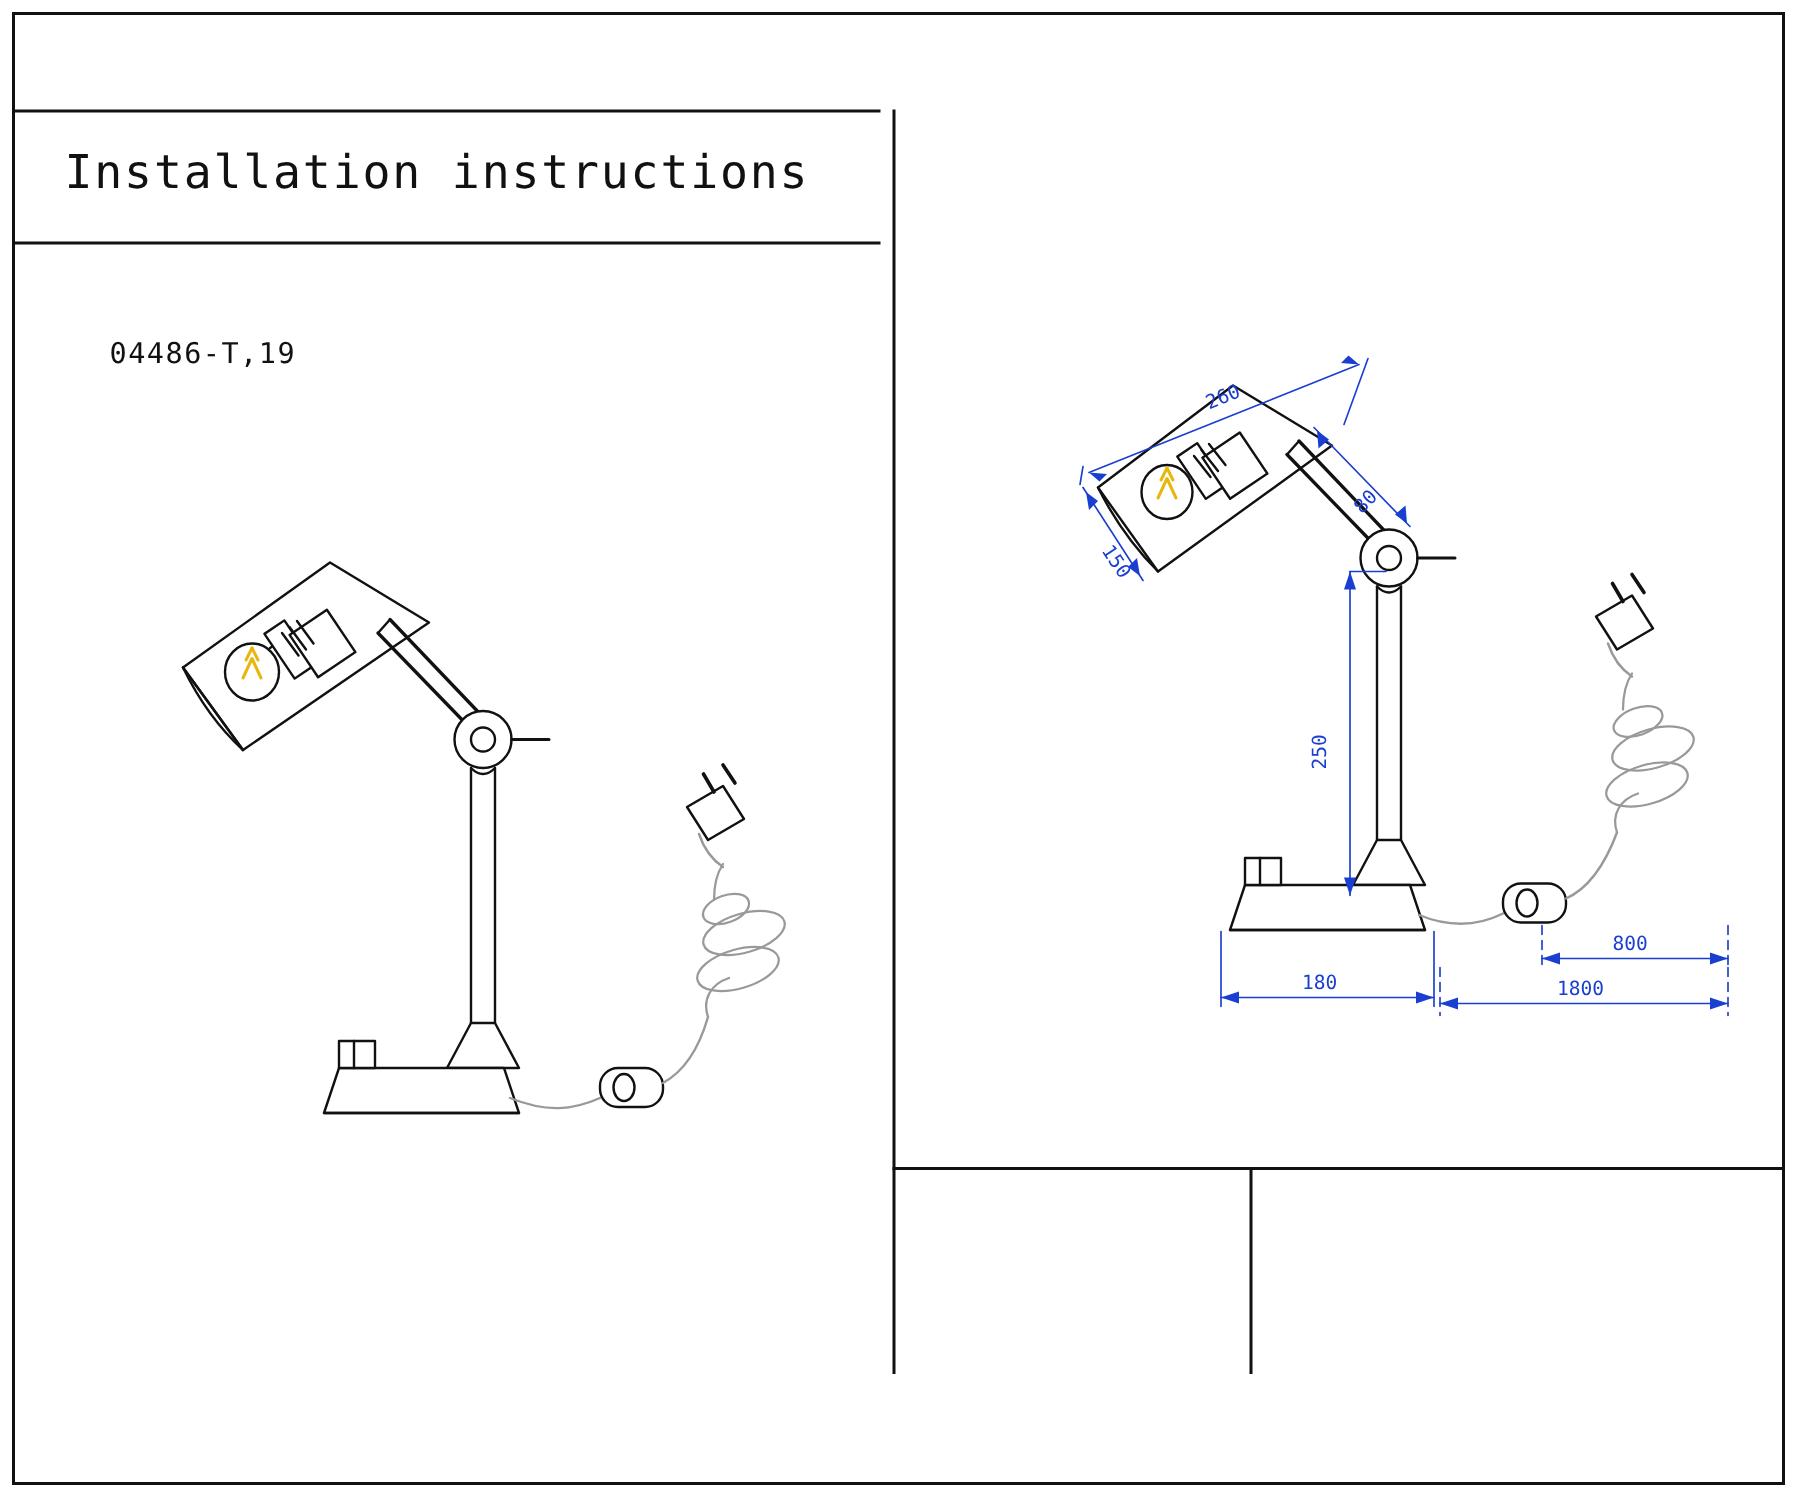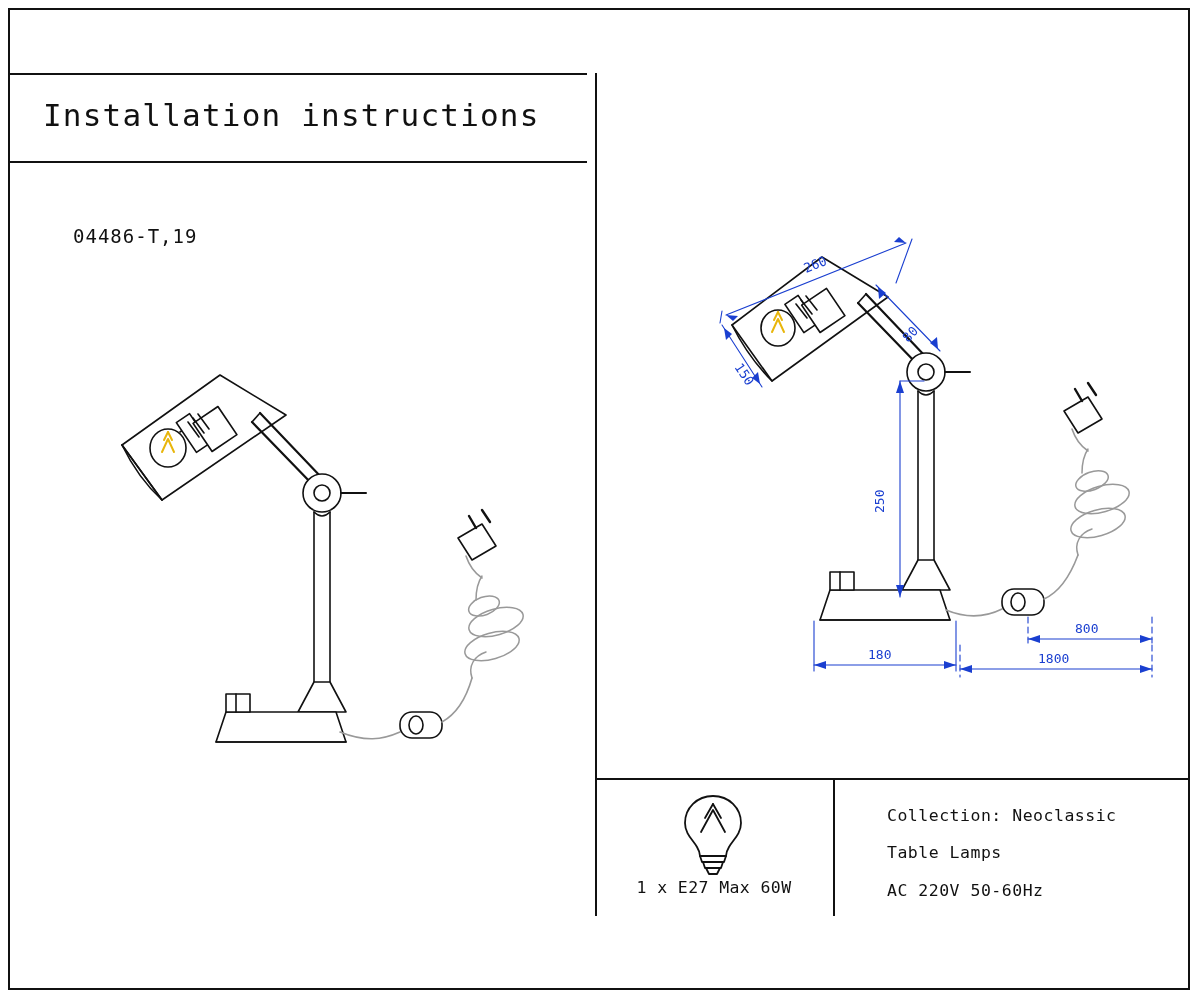--- a/index.html
+++ b/index.html
@@ -331,35 +331,16 @@
         <text x="184" y="298" transform="rotate(-90 184 298)">250</text>
         <text x="168" y="444">180</text>
         <text x="375" y="418">800</text>
         <text x="338" y="448">1800</text>
       </g>
     </svg>
   </div>
 
   <div class="bottom-row">
     <div class="h-divider"></div>
-    <div class="bulb-box">
-      <div style="position:absolute; left:78px; top:8px;">
-        <svg width="80" height="88" viewBox="0 0 80 88" fill="none" stroke="#111" stroke-width="1.8" stroke-linejoin="round" stroke-linecap="round">
-          <path d="M40,8 C24,8 12,20 12,35 C12,46 20,52 24,59 C27,64 27,68 27,68 L53,68 C53,68 53,64 56,59 C60,52 68,46 68,35 C68,20 56,8 40,8 Z" fill="#ffffff"></path>
-          <path d="M28,44 L40,22 L52,44"></path>
-          <path d="M32,30 L40,16"></path>
-          <path d="M48,30 L40,16"></path>
-          <path d="M27,68 L53,68 L51,74 L29,74 Z" fill="#ffffff"></path>
-          <path d="M30,74 L50,74 L48,80 L32,80 Z" fill="#ffffff"></path>
-          <path d="M33,80 L47,80 L44,86 L36,86 Z" fill="#ffffff"></path>
-        </svg>
-      </div>
-      <div class="bulb-caption">1 x E27 Max 60W</div>
-    </div>
     <div class="bulb-box-divider"></div>
-    <div class="spec-box">
-      <div class="spec-line l1">Collection: Neoclassic</div>
-      <div class="spec-line l2">Table Lamps</div>
-      <div class="spec-line l3">AC 220V   50-60Hz</div>
-    </div>
   </div>
 
 </div>
 
 </body></html>

